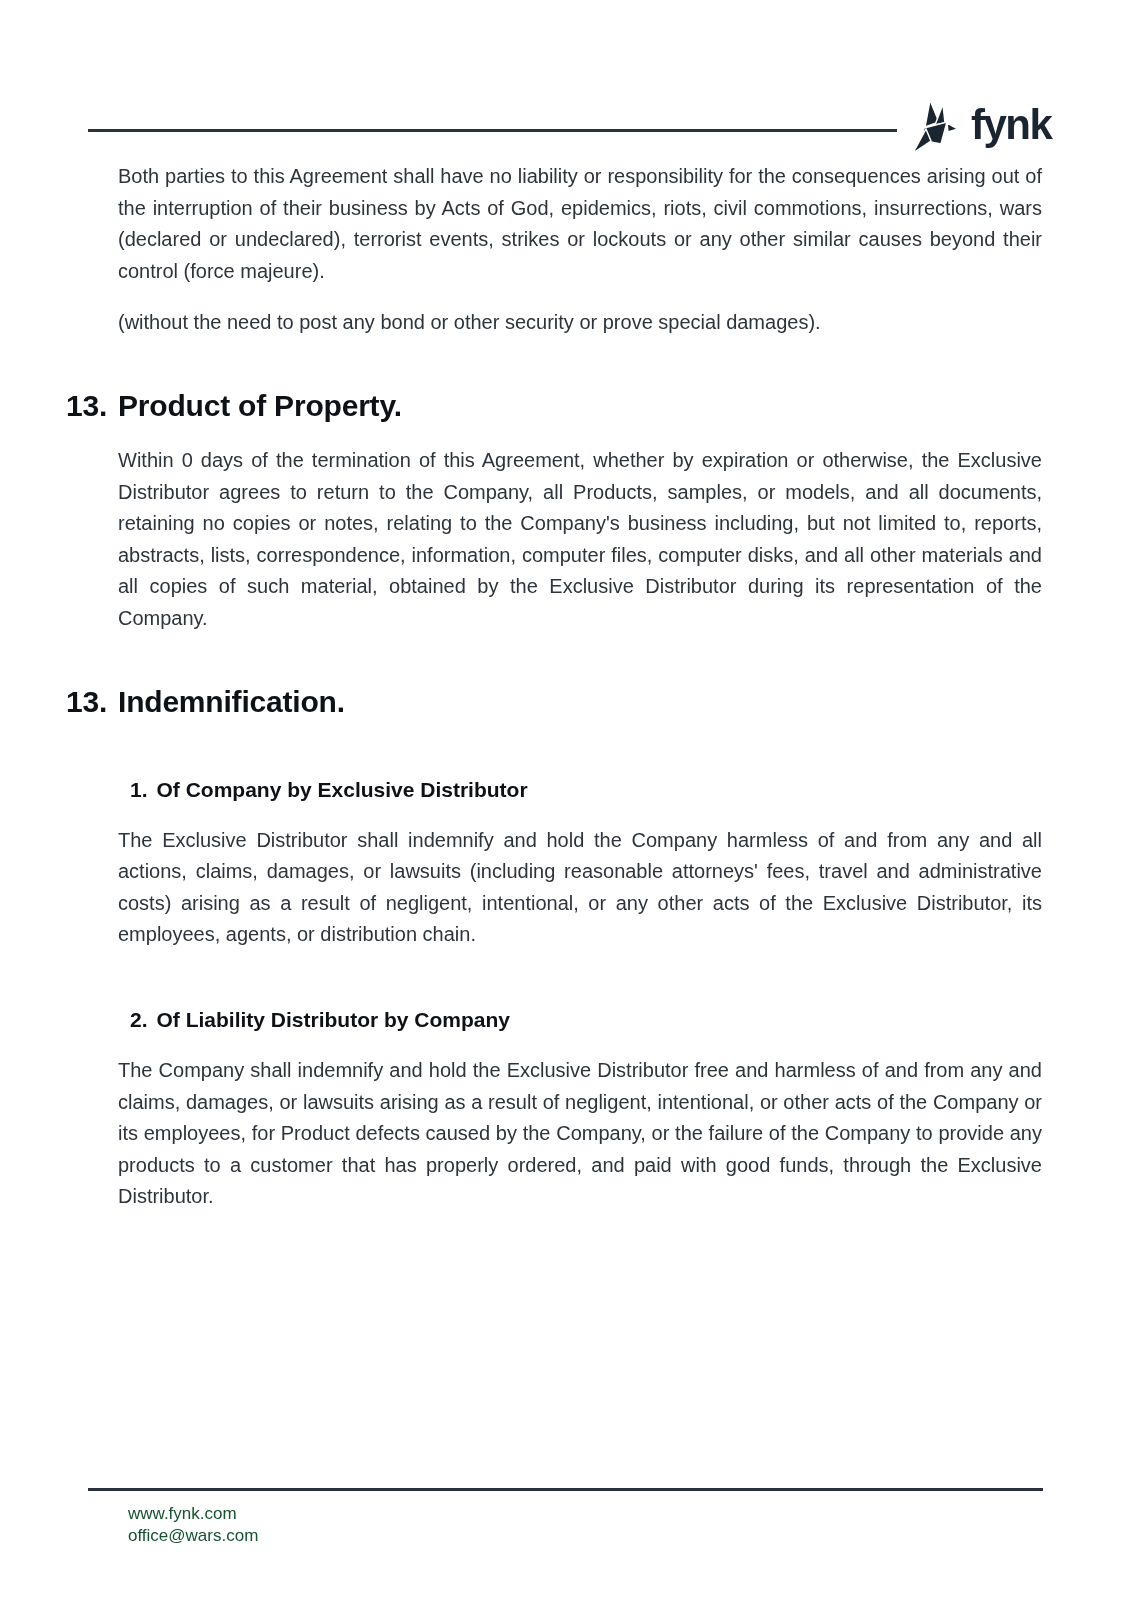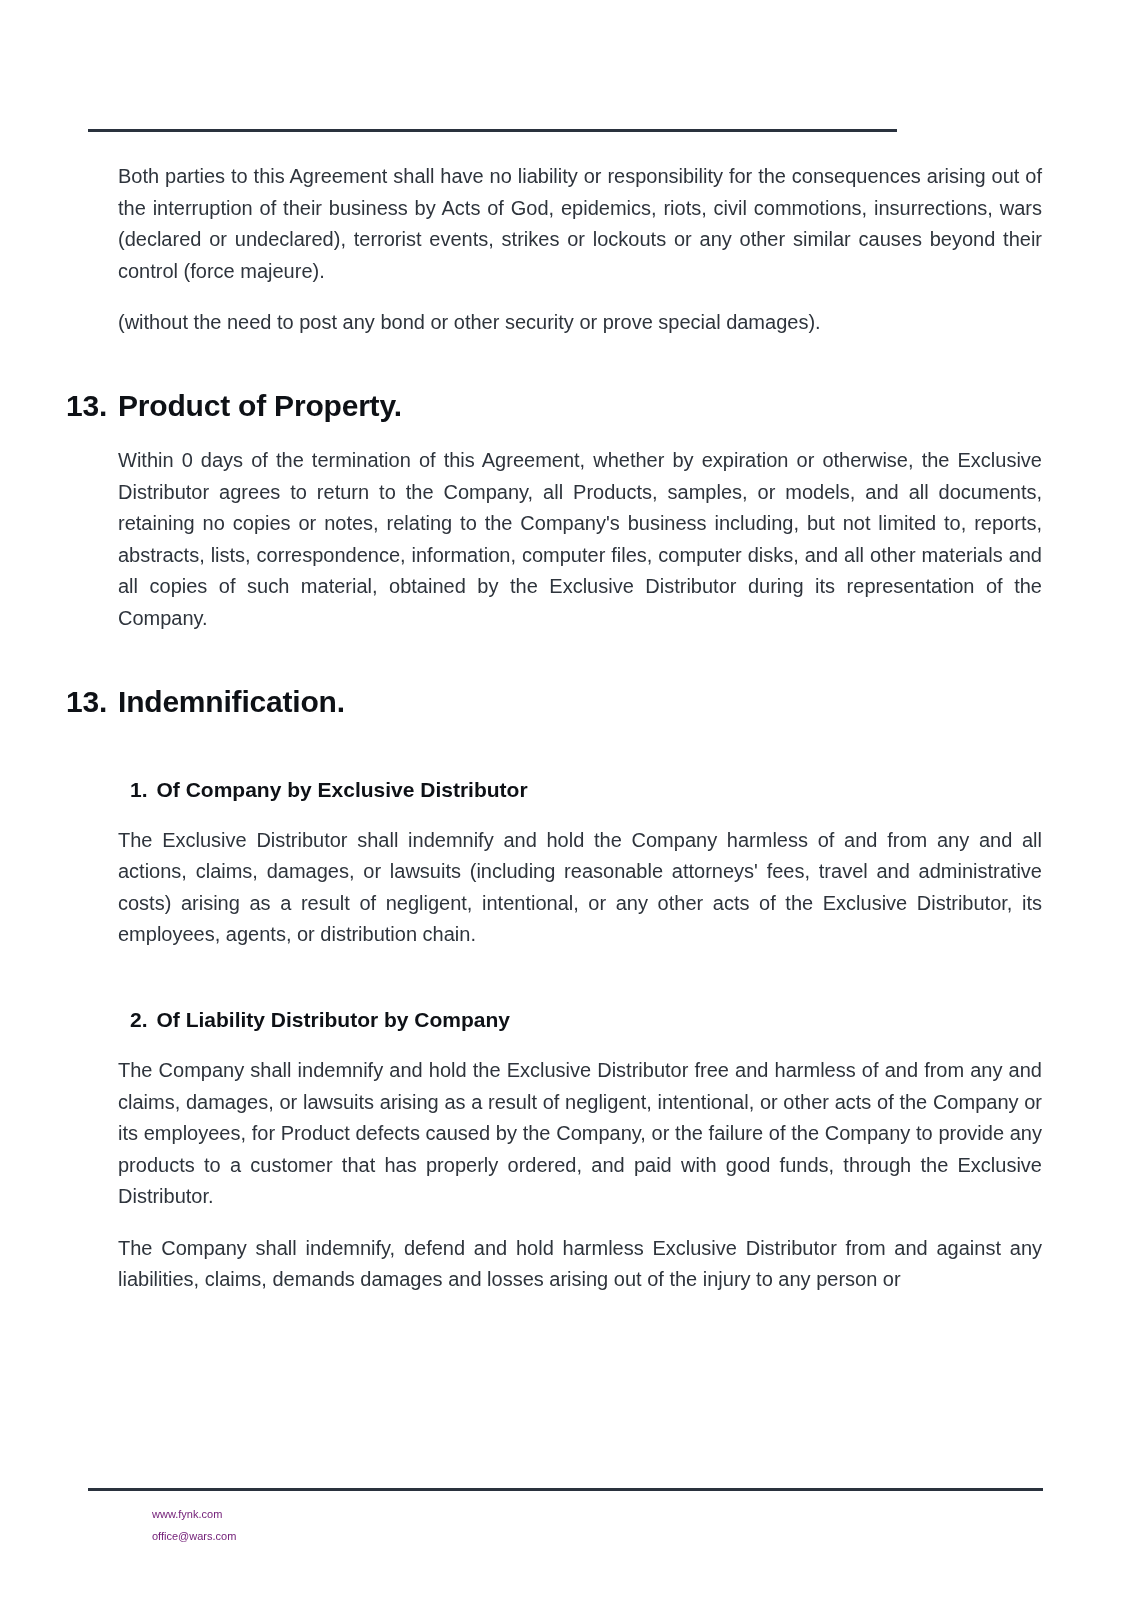--- a/index.html
+++ b/index.html
@@ -46,43 +46,56 @@
     font-size: 21px; font-weight: 700; line-height: 30px; color: #0e1116;
   }
   .sub-heading .sub-num { margin-right: 9px; }
 
   
   .footer-rule {
     position: absolute; left: 88px; top: 1488px;
     width: 955px; height: 3px; background: #2a323e;
   }
   .footer {
-    position: absolute; left: 152px; top: 1503px;
-    font-size: 11px; line-height: 22px; color: #701a75;
+    position: absolute; left: 128px; top: 1503px;
+    font-size: 17px; line-height: 22px; color: #14532d;
   }
 </style>
 </head>
 <body>
 
 <div class="page">
 
   <div class="top-rule"></div>
 
+  <div class="logo">
+    <span>
+      <svg width="50" height="58" viewBox="0 0 100 112" xmlns="http://www.w3.org/2000/svg">
+        <g fill="#1b2531" stroke="#ffffff" stroke-width="3" stroke-linejoin="round">
+          <polygon points="36,2 54,46 26,56"></polygon>
+          <polygon points="62,10 66,48 46,52"></polygon>
+          <polygon points="24,58 70,46 58,90 18,82"></polygon>
+          <polygon points="2,108 28,60 38,84"></polygon>
+          <polygon points="70,48 92,60 72,66"></polygon>
+        </g>
+      </svg>
+    </span>
+    <span class="wordmark">fynk</span>
+  </div>
 
   <main class="content">
       <p class="para">Both parties to this Agreement shall have no liability or responsibility for the consequences arising out of the interruption of their business by Acts of God, epidemics, riots, civil commotions, insurrections, wars (declared or undeclared), terrorist events, strikes or lockouts or any other similar causes beyond their control (force majeure).</p>
       <p class="para">(without the need to post any bond or other security or prove special damages).</p>
       <h2 class="section-heading"><span class="sec-num">13.</span><span class="sec-title">Product of Property.</span></h2>
       <p class="para">Within 0 days of the termination of this Agreement, whether by expiration or otherwise, the Exclusive Distributor agrees to return to the Company, all Products, samples, or models, and all documents, retaining no copies or notes, relating to the Company's business including, but not limited to, reports, abstracts, lists, correspondence, information, computer files, computer disks, and all other materials and all copies of such material, obtained by the Exclusive Distributor during its representation of the Company.</p>
       <h2 class="section-heading"><span class="sec-num">13.</span><span class="sec-title">Indemnification.</span></h2>
       <h3 class="sub-heading"><span class="sub-num">1.</span><span class="sub-title">Of Company by Exclusive Distributor</span></h3>
       <p class="para">The Exclusive Distributor shall indemnify and hold the Company harmless of and from any and all actions, claims, damages, or lawsuits (including reasonable attorneys' fees, travel and administrative costs) arising as a result of negligent, intentional, or any other acts of the Exclusive Distributor, its employees, agents, or distribution chain.</p>
       <h3 class="sub-heading"><span class="sub-num">2.</span><span class="sub-title">Of Liability Distributor by Company</span></h3>
       <p class="para">The Company shall indemnify and hold the Exclusive Distributor free and harmless of and from any and claims, damages, or lawsuits arising as a result of negligent, intentional, or other acts of the Company or its employees, for Product defects caused by the Company, or the failure of the Company to provide any products to a customer that has properly ordered, and paid with good funds, through the Exclusive Distributor.</p>
-      <p class="para">The Company shall indemnify, defend and hold harmless Exclusive Distributor from and against any liabilities, claims, demands damages and losses arising out of the injury to any person or</p>
     </main>
 
   <div class="footer-rule"></div>
 
   <div class="footer">
     <div>www.fynk.com</div>
     <div>office@wars.com</div>
   </div>
 
 </div>

